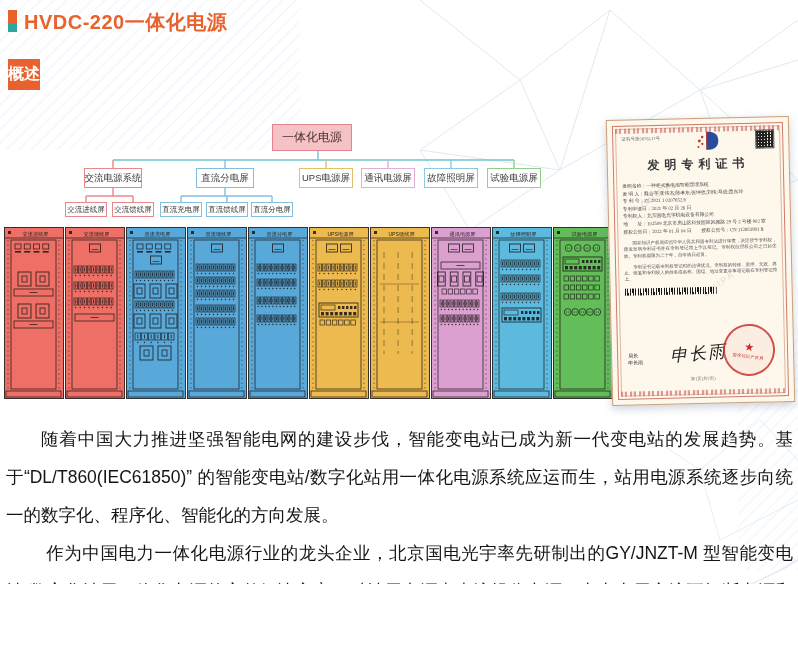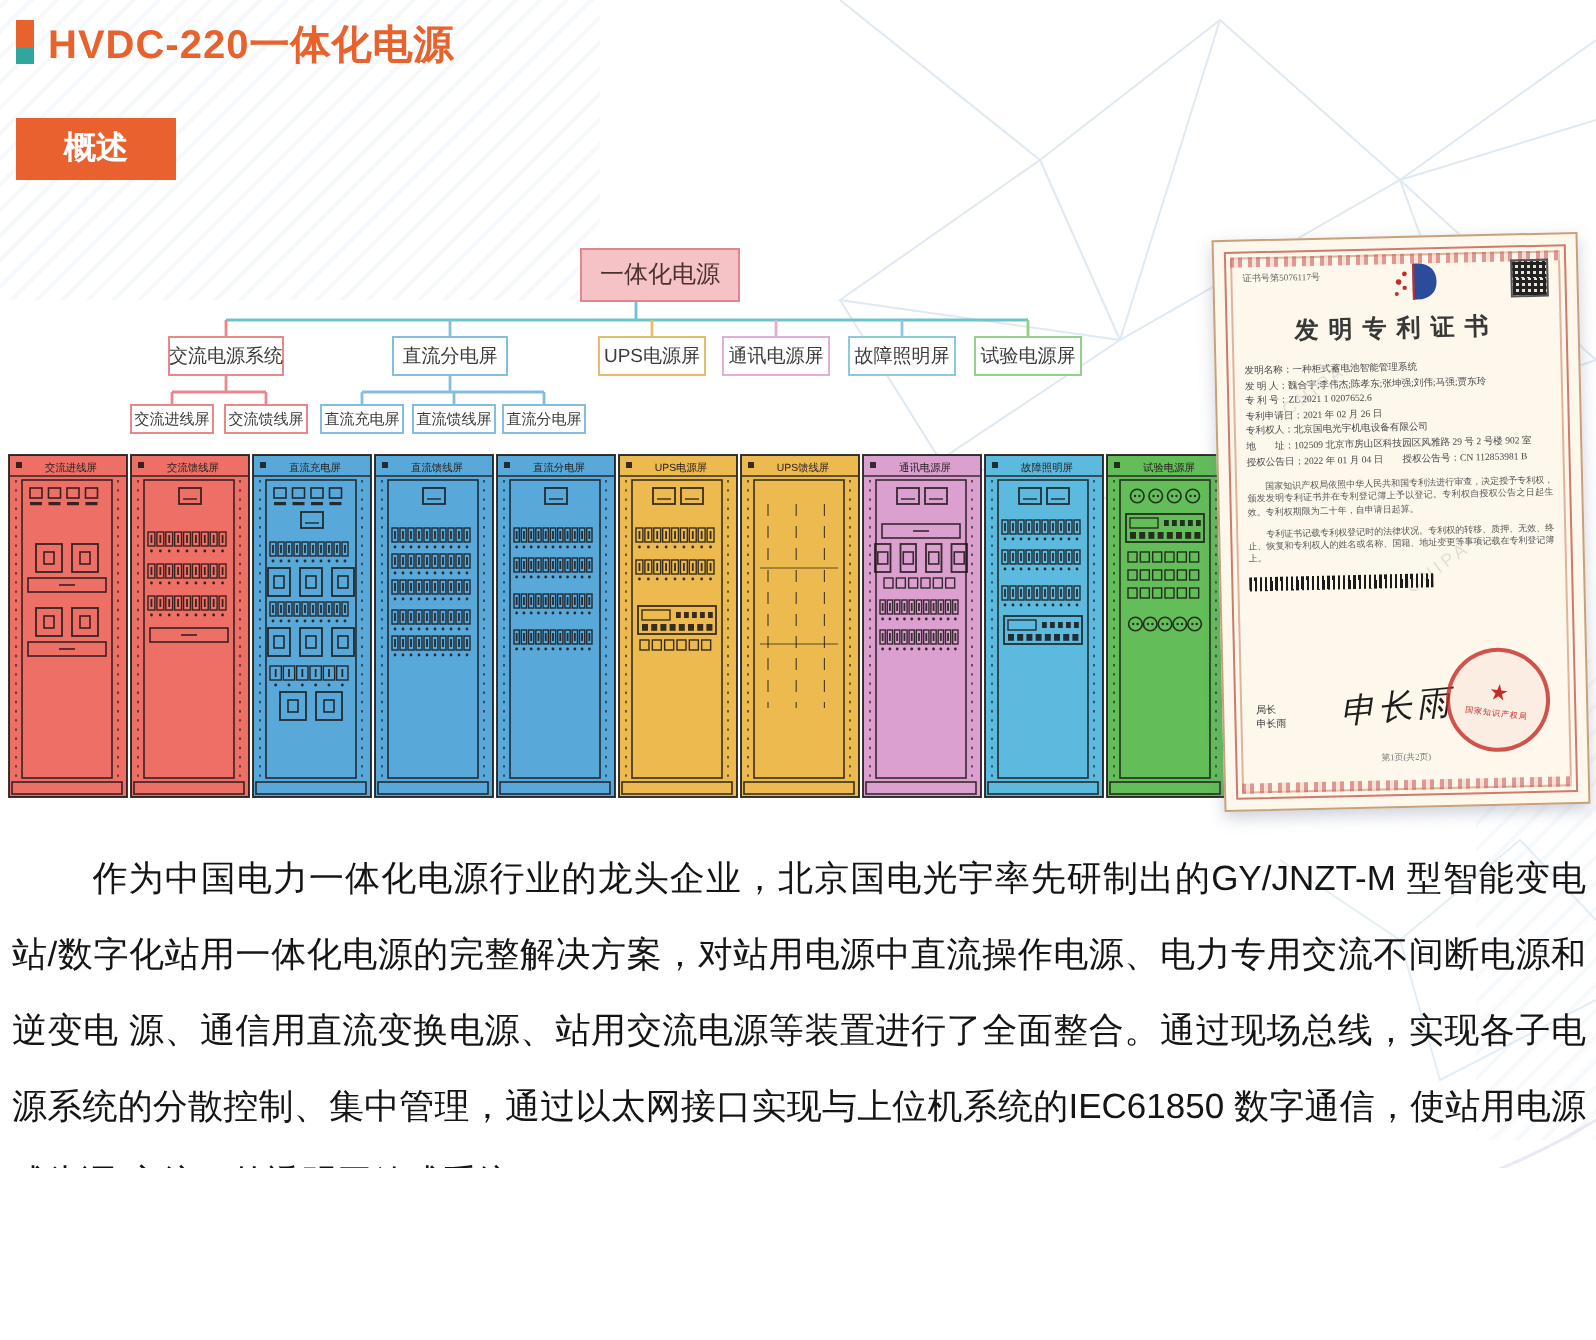--- a/index.html
+++ b/index.html
@@ -11,21 +11,21 @@
   .bg-stripes2{position:absolute;right:0;top:330px;width:60px;height:240px;opacity:.4;
     background:repeating-linear-gradient(-45deg,rgba(150,185,220,.20) 0 2px,transparent 2px 9px);}
   .bg-mesh{position:absolute;left:0;top:0;pointer-events:none;}
   
   .hdr{position:absolute;left:8px;top:9px;display:flex;align-items:flex-start;}
   .bullet{width:9px;height:22px;margin-right:7px;margin-top:1px;display:flex;flex-direction:column;}
   .bullet .b1{flex:0 0 14px;background:#e8622e;}
   .bullet .b2{flex:0 0 8px;background:#2fa79e;}
   .title{font-size:20px;font-weight:bold;color:#e8622e;letter-spacing:.5px;}
   .badge{position:absolute;left:8px;top:59px;background:#e8612e;color:#fff;font-weight:bold;
-         font-size:16px;padding:5px 24px;}
+         font-size:16px;padding:5px 0;}
   
   .tree-node{position:absolute;background:#fff;border:1px solid;display:flex;align-items:center;
              justify-content:center;color:#3a3a3a;box-sizing:border-box;white-space:nowrap;}
   .tree-root{background:#f5c2c6;border-color:#e0868c;color:#4a3031;font-size:12px;}
   
   .cert{position:absolute;left:609px;top:118px;width:183px;height:286px;background:#fdf7ec;
         transform:rotate(-1.3deg);box-shadow:0 3px 8px rgba(110,120,150,.35);
         border:1px solid #c8a07a;box-sizing:border-box;font-family:"Liberation Serif","DejaVu Serif",serif;}
   .cert-frame{position:absolute;inset:5px;border:1px solid #cf7a6a;}
   .cert-frame:before{content:"";position:absolute;inset:2px;border:1px solid #e0b49c;}
@@ -110,21 +110,21 @@
       <path d="M86 196 L86 202" stroke="#e8888b" stroke-width="1.4" fill="none"></path>
       <path d="M133 196 L133 202" stroke="#e8888b" stroke-width="1.4" fill="none"></path>
       <path d="M225 188 L225 196" stroke="#85bedd" stroke-width="1.4" fill="none"></path>
       <path d="M181 196 L272 196" stroke="#85bedd" stroke-width="1.4" fill="none"></path>
       <path d="M181 196 L181 202" stroke="#85bedd" stroke-width="1.4" fill="none"></path>
       <path d="M227 196 L227 202" stroke="#85bedd" stroke-width="1.4" fill="none"></path>
       <path d="M272 196 L272 202" stroke="#85bedd" stroke-width="1.4" fill="none"></path>
     </svg>
 
   <div id="tree-nodes">
-      <div class="tree-node tree-root" style="left: 290px; top: 124px; width: 80px; height: 27px; font-size: 12px;">一体化电源</div>
+      <div class="tree-node tree-root" style="left: 272px; top: 124px; width: 80px; height: 27px; font-size: 12px;">一体化电源</div>
       <div class="tree-node" style="left: 84px; top: 168px; width: 58px; height: 20px; font-size: 9.5px; border-color: rgb(232, 136, 139); font-family: Liberation Serif, serif;">交流电源系统</div>
       <div class="tree-node" style="left: 196px; top: 168px; width: 58px; height: 20px; font-size: 9.5px; border-color: rgb(133, 190, 221);">直流分电屏</div>
       <div class="tree-node" style="left: 299px; top: 168px; width: 54px; height: 20px; font-size: 9.5px; border-color: rgb(226, 192, 106);">UPS电源屏</div>
       <div class="tree-node" style="left: 361px; top: 168px; width: 54px; height: 20px; font-size: 9.5px; border-color: rgb(226, 174, 216);">通讯电源屏</div>
       <div class="tree-node" style="left: 424px; top: 168px; width: 54px; height: 20px; font-size: 9.5px; border-color: rgb(140, 201, 225);">故障照明屏</div>
       <div class="tree-node" style="left: 487px; top: 168px; width: 54px; height: 20px; font-size: 9.5px; border-color: rgb(148, 207, 140);">试验电源屏</div>
       <div class="tree-node" style="left: 65px; top: 202px; width: 42px; height: 15px; font-size: 7.5px; border-color: rgb(232, 136, 139);">交流进线屏</div>
       <div class="tree-node" style="left: 112px; top: 202px; width: 42px; height: 15px; font-size: 7.5px; border-color: rgb(232, 136, 139);">交流馈线屏</div>
       <div class="tree-node" style="left: 160px; top: 202px; width: 42px; height: 15px; font-size: 7.5px; border-color: rgb(133, 190, 221);">直流充电屏</div>
       <div class="tree-node" style="left: 206px; top: 202px; width: 42px; height: 15px; font-size: 7.5px; border-color: rgb(133, 190, 221);">直流馈线屏</div>
@@ -1107,16 +1107,17 @@
       <div class="cert-sig">申长雨</div>
       <div class="cert-seal">
         <div class="star">★</div>
         <div class="seal-txt">国家知识产权局</div>
       </div>
       <div class="cert-footer">第1页(共2页)</div>
     </div>
   </div>
 
   <div class="bodytext">
+    <p class="p1">随着中国大力推进坚强智能电网的建设步伐，智能变电站已成为新一代变电站的发展趋势。基于“DL/T860(IEC61850)” 的智能变电站/数字化站用一体化电源系统应运而生，站用电源系统逐步向统一的数字化、程序化、智能化的方向发展。</p>
     <p class="p2">作为中国电力一体化电源行业的龙头企业，北京国电光宇率先研制出的GY/JNZT-M 型智能变电站/数字化站用一体化电源的完整解决方案，对站用电源中直流操作电源、电力专用交流不间断电源和逆变电 源、通信用直流变换电源、站用交流电源等装置进行了全面整合。通过现场总线，实现各子电源系统的分散控制、集中管理，通过以太网接口实现与上位机系统的IEC61850 数字通信，使站用电源成为语 言统一的透明开放式系统。</p>
   </div>
 
 </div>
 
 </body></html>

